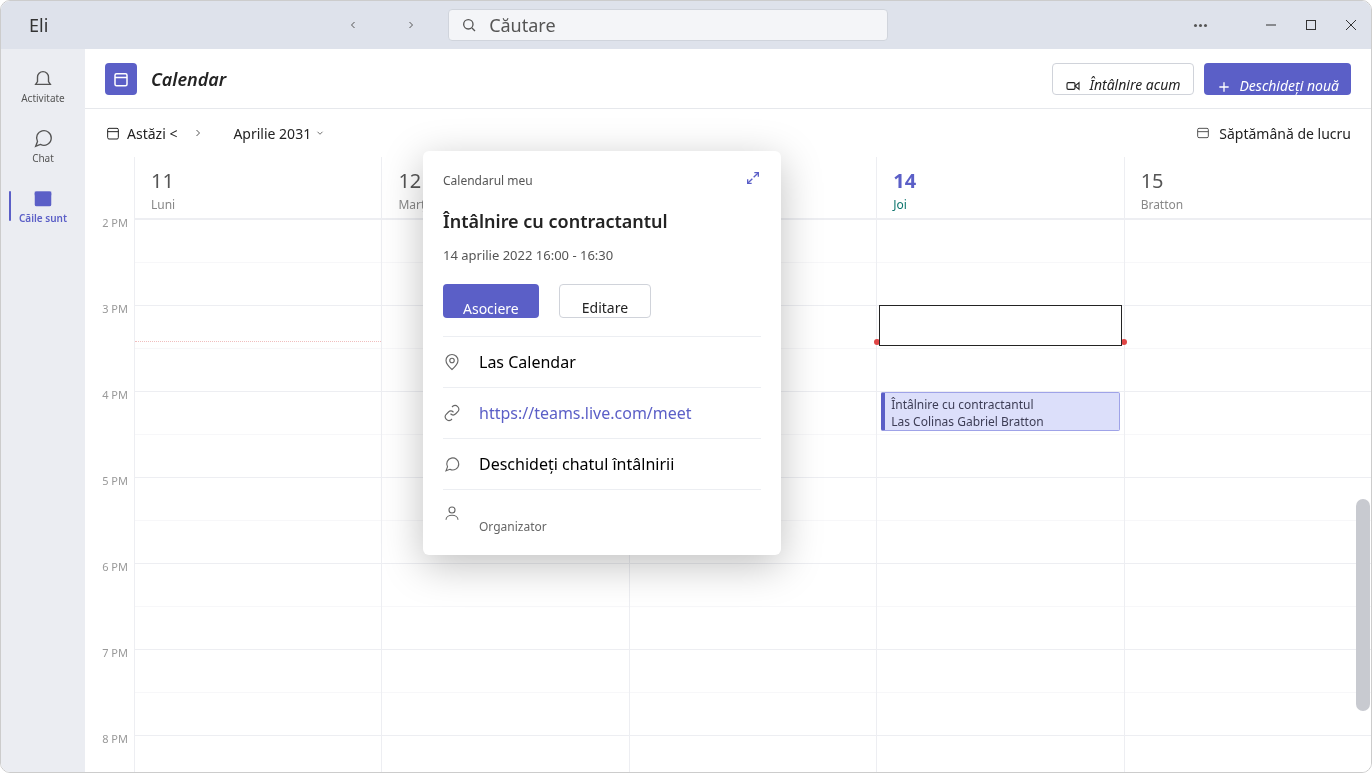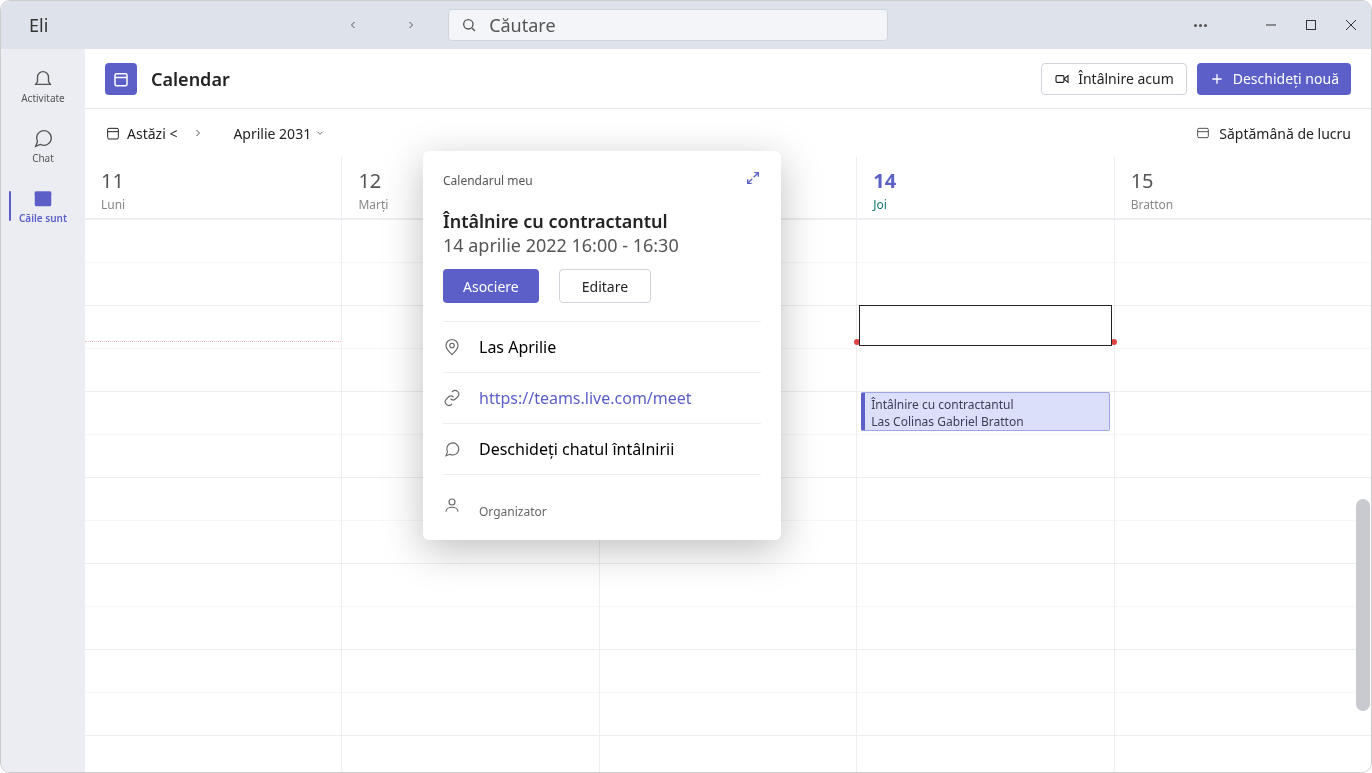--- a/index.html
+++ b/index.html
@@ -28,26 +28,26 @@
 .rail-item svg { width:22px; height:22px; color:#555; }
 .rail-item .lbl { font-size:10px; color:#555; }
 .rail-item.active svg { color:#5b5fc7; }
 .rail-item.active .lbl { color:#5b5fc7; font-weight:600;}
 .rail-item.active::before { content:""; position:absolute; left:-6px; top:8px; bottom:8px; width:2px; background:#5b5fc7; border-radius:2px; }
 
 
 .content { flex:1; display:flex; flex-direction:column; background:#fff; }
 
 
-.head1 { height:60px; display:flex; align-items:center; padding:0 20px; border-bottom:1px solid #e6e8ec; }
+.head1 { height:60px; display:flex; align-items:center; padding:0 20px; border-bottom:1px solid #e6e8ec;font-style:italic; }
 .cal-badge { width:32px; height:32px; background:#5b5fc7; border-radius:4px; display:flex; align-items:center; justify-content:center; margin-right:14px; }
 .cal-badge svg { width:18px; height:18px; color:#fff; }
 .head-title { font-size:18px; font-weight:600; color:#232323; }
 .spacer { flex:1; }
-.btn { height:32px; border-radius:4px; display:flex; align-items:center; padding:0 12px; gap:8px; font-size:14px; cursor:pointer; }
+.btn { height:32px; border-radius:4px; display:flex; align-items:flex-end; padding:0 12px; gap:8px; font-size:14px; cursor:pointer; }
 .btn.outline { border:1px solid #d0d3da; background:#fff; color:#232323; }
 .btn.primary { background:#5b5fc7; color:#fff; border:none;}
 .btn svg { width:16px; height:16px; }
 .btn.primary svg { color:#fff; }
 .btn + .btn { margin-left:10px; }
 
 
 .head2 { height:48px; display:flex; align-items:center; padding:0 20px; }
 .today-chip { display:flex; align-items:center; gap:6px; color:#232323; font-size:14px; margin-right:6px;}
 .chev { width:30px; height:30px; display:flex; align-items:center; justify-content:center; cursor:pointer; }
@@ -83,30 +83,30 @@
 
 
 .selbox { position:absolute; border:1px solid #232323; background:#fff; }
 
 
 .popup { position:absolute; width:358px; background:#fff; border-radius:6px; box-shadow:0 10px 40px rgba(0,0,0,.25); padding:18px 20px 20px; left:422px; top:150px; z-index:30; }
 .popup .top { display:flex; justify-content:space-between; align-items:center; }
 .popup .calname { font-size:12px; color:#555; }
 .popup .expand svg { width:16px; height:16px; color:#5b5fc7; cursor:pointer; }
 .popup h2 { font-size:18px; font-weight:600; color:#232323; margin-top:18px; }
-.popup .time { font-size:18px; color:#555; margin-top:0; }
-.popup .btnrow { display:flex; gap:10px; margin-top:12px; padding-bottom:18px; border-bottom:1px solid #eceef2;}
+.popup .time { font-size:13px; color:#555; margin-top:13px; }
+.popup .btnrow { display:flex; gap:10px; margin-top:20px; padding-bottom:18px; border-bottom:1px solid #eceef2;}
 .popup .btnrow .btn { height:34px; justify-content:center; }
 .popup .btnrow .btn.primary { padding:0 20px; }
 .popup .btnrow .btn.outline { padding:0 22px; }
 .prow { display:flex; align-items:center; gap:18px; padding:14px 0; border-bottom:1px solid #eceef2; }
 .prow:last-child { border-bottom:none; padding-bottom:0;}
 .prow svg { width:18px; height:18px; color:#666; flex-shrink:0;}
 .prow.link span { color:#5b5fc7; }
-.prow.org { align-items:center; }
+.prow.org { align-items:flex-start; }
 .prow.org .orgcol { display:flex; flex-direction:column; }
 
 
 .scrollthumb { position:absolute; right:1px; width:14px; height:212px; top:498px; background:#c8cad0; border-radius:8px; }
 
 </style>
 </head>
 <body>
 
 <div class="titlebar">
@@ -223,20 +223,29 @@
       <div class="view-pick">
         <svg viewBox="0 0 24 24" fill="none" stroke="currentColor" stroke-width="1.5">
             <rect x="4" y="5" width="16" height="14" rx="2"></rect>
             <line x1="4" y1="10" x2="20" y2="10"></line>
           </svg>
         <span>Săptămână de lucru</span>
       </div>
     </div>
 
     <div class="calwrap">
+      <div class="gutter">
+          <div class="hour" style="top: 58px;">2 PM</div>
+          <div class="hour" style="top: 144px;">3 PM</div>
+          <div class="hour" style="top: 230px;">4 PM</div>
+          <div class="hour" style="top: 316px;">5 PM</div>
+          <div class="hour" style="top: 402px;">6 PM</div>
+          <div class="hour" style="top: 488px;">7 PM</div>
+          <div class="hour" style="top: 574px;">8 PM</div>
+        </div>
       <div class="grid" id="grid">
           <div class="col">
             <div class="dayhead">
       <div class="daynum">11</div>
       <div class="dayname">Luni</div>
     </div>
             <div class="slots">
               <div class="hourline" style="top: 0px;"></div>
               <div class="halfline" style="top: 43px;"></div>
               <div class="hourline" style="top: 86px;"></div>
@@ -366,21 +375,21 @@
       </div>
     <div class="btn outline">
         <span>Editare</span>
       </div>
   </div>
   <div class="prow">
     <svg viewBox="0 0 24 24" fill="none" stroke="currentColor" stroke-width="1.5">
         <circle cx="12" cy="10" r="3"></circle>
         <path d="M12 2a8 8 0 018 8c0 5-8 12-8 12S4 15 4 10a8 8 0 018-8z"></path>
       </svg>
-    <span>Las Aprilie</span>
+    <span>Las Calendar</span>
   </div>
   <div class="prow link">
     <svg viewBox="0 0 24 24" fill="none" stroke="currentColor" stroke-width="1.5">
         <path d="M10 13a5 5 0 007 0l3-3a5 5 0 00-7-7l-1 1"></path>
         <path d="M14 11a5 5 0 00-7 0l-3 3a5 5 0 007 7l1-1"></path>
       </svg>
     <span>https://teams.live.com/meet</span>
   </div>
   <div class="prow">
     <svg viewBox="0 0 24 24" fill="none" stroke="currentColor" stroke-width="1.5">

